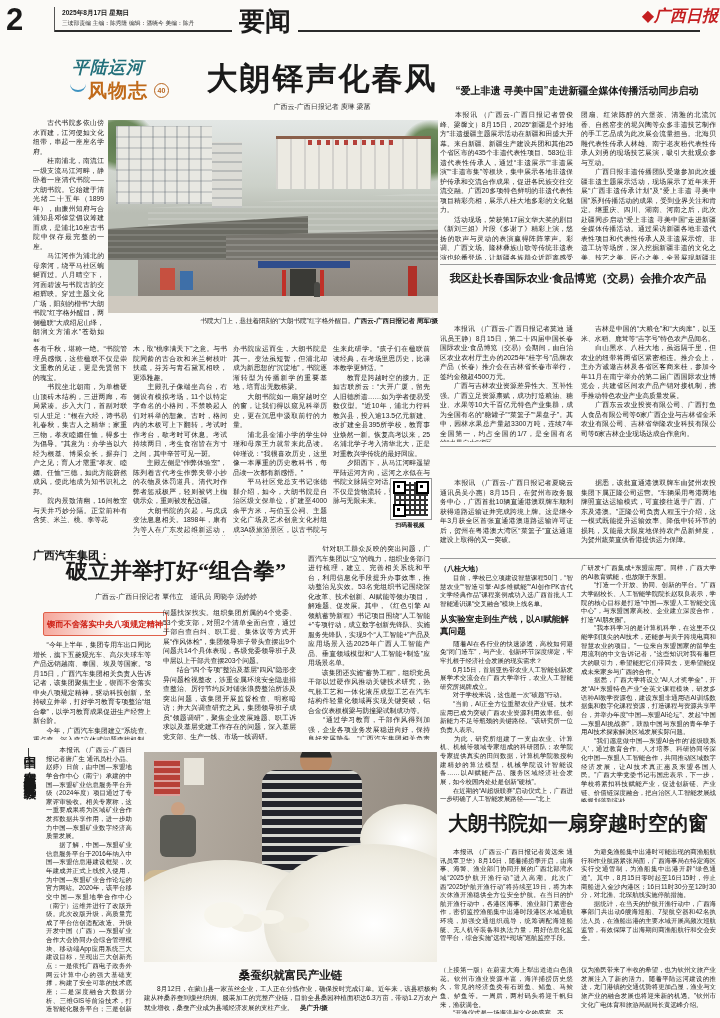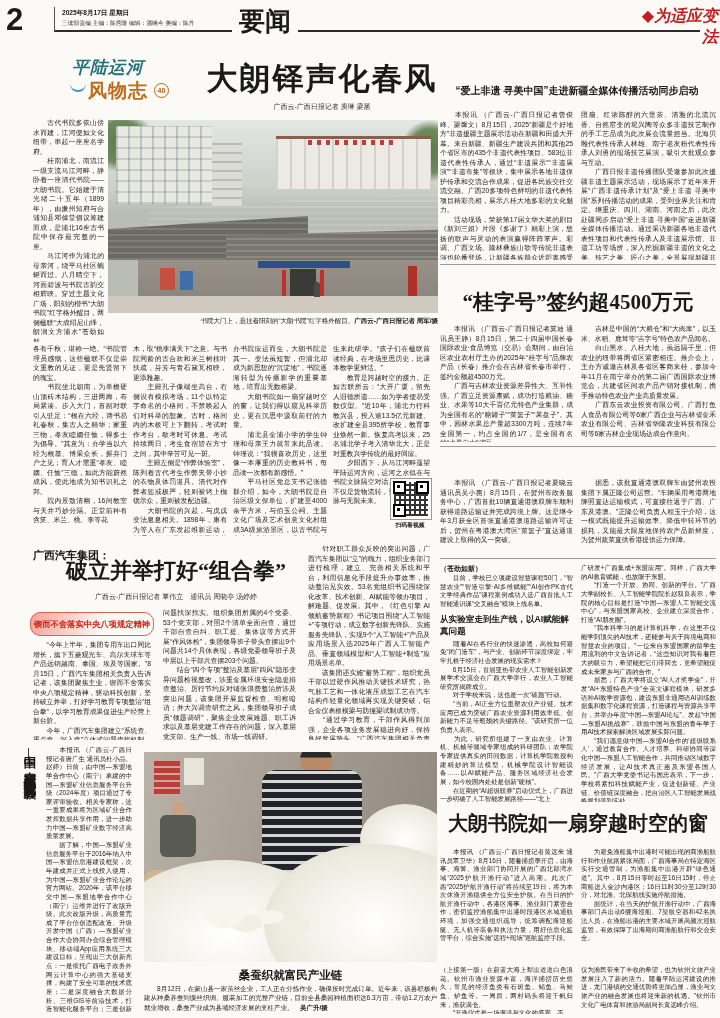--- a/index.html
+++ b/index.html
@@ -24,21 +24,21 @@
 <body>
 
 <div id="page">
 
   <div class="abs bold" style="left:6px;top:2px;width:42px;font-size:31px;">2</div>
   <div class="abs" style="left:54px;top:7px;height:25px;border-left:1px solid #555;"></div>
   <div class="abs bold" style="left:62px;top:9px;font-size:6.6px;">2025年8月17日 星期日</div>
   <div class="abs" style="left:62px;top:19px;font-size:5.8px;color:#333;">三读部责编 主编：陈秀隆 编辑：潘晓今 美编：陈丹</div>
   <div class="abs hl" style="left:55px;top:30px;width:645px;"></div>
   <div class="abs serif bold center" style="left:232px;top:4px;width:66px;height:34px;font-size:26px;background:#fbfaf7;z-index:2;">要闻</div>
-  <div class="abs serif bold red" style="left:626px;top:6px;width:92px;font-size:16px;font-style:italic;text-align:right;"><span>◆</span><span>为适应变法</span></div>
+  <div class="abs serif bold red" style="left:626px;top:6px;width:92px;font-size:16px;font-style:italic;text-align:right;"><span>◆</span><span>广西日报</span></div>
 
   <div class="abs" style="left:70px;top:56px;width:125px;height:58px;">
     <div class="abs bold" style="left:2px;top:0;font-size:17px;font-style:italic;color:#23707b;letter-spacing:1px;">平陆运河</div>
     <div class="abs" style="left:0px;top:24px;width:16px;height:10px;border-bottom:2px solid #3f93c0;border-radius:0 0 8px 8px;"></div>
     <div class="abs bold" style="left:18px;top:22px;font-size:19px;color:#c06a1a;letter-spacing:1px;">风物志</div>
     <div class="abs center" style="left:84px;top:27px;width:13px;height:13px;border:1px solid #b8651f;border-radius:50%;font-size:7px;line-height:13px;color:#b8651f;font-weight:bold;">40</div>
   </div>
 
   <div class="abs bold center nowrap" style="left:206px;top:58px;width:232px;font-size:31px;letter-spacing:2px;">大朗铎声化春风</div>
   <div class="abs center" style="left:206px;top:102px;width:232px;font-size:7px;color:#333;">广西云-广西日报记者 庾琳 梁菡</div>
@@ -96,36 +96,36 @@
   <div class="abs bold center" style="left:384px;top:521px;width:52px;font-size:5.8px;">扫码看视频</div>
 
   <div class="abs bold center" style="left:446px;top:84px;width:262px;font-size:10px;">“爱上非遗 寻美中国”走进新疆全媒体传播活动同步启动</div>
   <div class="abs bt" style="left:440px;top:110px;width:133px;height:150px;">　　本报讯 （广西云-广西日报记者曾俊峰、梁馨文）8月15日，2025“新疆是个好地方”非遗援疆主题展示活动在新疆和田盛大开幕。来自新疆、新疆生产建设兵团和其他25个省区市的435个非遗代表性项目、583位非遗代表性传承人，通过“非遗展示”“非遗展演”“非遗市集”等板块，集中展示各地非遗保护传承和交流合作成果，促进各民族交往交流交融。广西20多项特色鲜明的非遗代表性项目精彩亮相，展示八桂大地多彩的文化魅力。
 　　活动现场，荣获第17届文华大奖的剧目《新刘三姐》片段《多谢了》精彩上演，悠扬的歌声与灵动的表演赢得阵阵掌声。彩调、广西文场、隆林彝族山歌等传统非遗表演也轮番登场，让新疆各族群众近距离感受广西非遗的独特韵味；纹样古朴的壮锦织锦文创产品、精巧的桂林</div>
   <div class="abs bt" style="left:581px;top:110px;width:135px;height:150px;">团扇、红浓陈醇的六堡茶、清雅的北流沉香、自然窑变的坭兴陶等众多非遗技艺制作的手工艺品成为此次展会流量担当。北海贝雕代表性传承人林雄、南宁老友粉代表性传承人刘勇的现场技艺展演，吸引大批观众参与互动。
 　　广西日报非遗传播团队受邀参加此次援疆非遗主题展示活动，现场展示了近年来开展“广西非遗传承计划”及“爱上非遗 寻美中国”系列传播活动的成果，受到业界关注和肯定。继重庆、四川、湖南、河南之后，此次赴疆同步启动“爱上非遗 寻美中国”走进新疆全媒体传播活动。通过采访新疆各地非遗代表性项目和代表性传承人及非遗展示馆、非遗工坊等场所，深入挖掘新疆非遗的文化之美、技艺之美、匠心之美，全景展现新疆非遗融入现代生活生动实践，加强桂疆两地非遗传播交流互鉴。</div>
 
   <div class="abs hr1" style="left:440px;top:264px;width:276px;"></div>
 
-  <div class="abs serif bold center nowrap" style="left:440px;top:288px;width:276px;font-size:21px;">“桂字号”签约超4500万元</div>
+  <div class="abs serif bold center" style="left:440px;top:271px;width:276px;font-size:11px;">我区赴长春国际农业·食品博览（交易）会推介农产品</div>
   <div class="abs bt" style="left:440px;top:324px;width:133px;height:118px;">　　本报讯 （广西云-广西日报记者莫迪 通讯员王静）8月15日，第二十四届中国长春国际农业·食品博览（交易）会期间，由自治区农业农村厅主办的2025年“桂字号”品牌农产品（长春）推介会在吉林省长春市举行，签约金额超4500万元。
 　　广西与吉林农业资源差异性大、互补性强。广西立足资源禀赋，成功打造粮油、糖业、水果等10大千百亿元特色产业集群，成为全国有名的“糖罐子”“菜篮子”“果盘子”。其中，园林水果总产量超3300万吨，连续7年全国第一，约占全国的1/7，是全国有名的“水果自由”省区。</div>
   <div class="abs bt" style="left:581px;top:324px;width:135px;height:118px;">　　吉林是中国的“大粮仓”和“大肉库”，以玉米、水稻、鹿茸等“吉字号”特色农产品闻名。
 　　白山黑水、八桂大地，虽远隔千里，但农业的纽带将两省区紧密相连。推介会上，主办方诚邀吉林及各省区客商来桂，参加今年11月在南宁举办的第二届广西国际农业博览会，共建省区间农产品产销对接机制，携手推动特色农业产业高质量发展。
 　　广西东云农业投资有限公司、广西打鱼人食品有限公司等6家广西企业与吉林省金禾农业有限公司、吉林省华隆农业科技有限公司等6家吉林企业现场达成合作意向。</div>
 
   <div class="abs hr1" style="left:440px;top:446px;width:276px;"></div>
 
   <div class="abs bt" style="left:440px;top:478px;width:133px;height:80px;">　　本报讯 （广西云-广西日报记者夏晓云 通讯员吴小惠）8月15日，在贺州市政务服务中心，广西首批10辆直通港澳双牌车顺利获得道路运输证并完成跨境上牌。这是继今年3月获全区首张直通港澳道路运输许可证后，贺州在粤港澳大湾区“菜篮子”直达通道建设上取得的又一突破。</div>
   <div class="abs bt" style="left:581px;top:478px;width:135px;height:80px;">　　据悉，该批直通港澳双牌车由贺州农投集团下属正隆公司运营。“车辆采用粤港两地牌照直达运输模式，可直接往返于广西、广东及港澳。”正隆公司负责人程玉宁介绍，这一模式既能提升运输效率、降低中转环节的损耗，又能最大限度地保持农产品新鲜度，为贺州蔬菜直供香港提供运力保障。</div>
 
   <div class="abs hr1" style="left:440px;top:558px;width:276px;"></div>
 
   <div class="abs" style="left:440px;top:564px;width:133px;height:238px;overflow:hidden;">
-    <div class="serif bold" style="font-size:7px;">（苍劲如新）</div>
+    <div class="serif bold" style="font-size:7px;">（八桂大地）</div>
     <div class="bt bt-sm">　　目前，学校已立项建设智慧课程50门，“智慧农业”“智造引擎·AI多维赋能”“AI创作PK古代文学经典作品”课程案例成功入选广西首批人工智能通识课“交叉融合”模块上线名单。</div>
     <div class="bold" style="font-size:8.6px;line-height:1.4;margin:4px 0 3px 0;">从实验室走到生产线，以AI赋能解真问题</div>
     <div class="bt bt-sm">　　随着AI在各行业的快速渗透，高校如何避免“闭门造车”，与产业、创新环节深度绑定，牢牢扎根于经济社会发展的现实需求？
 　　6月15日，首届亚热带农业人工智能创新发展学术交流会在广西大学举行，农业人工智能研究所揭牌成立。
 　　对于学校来说，这也是一次“破题”行动。
 　　“当前，AI正全方位重塑农业产业链。技术应用已成为突破广西农业资源利用效率低、创新能力不足等瓶颈的关键路径。”该研究所一位负责人表示。
 　　为此，研究所组建了一支由农业、计算机、机械等领域专家组成的科研团队；农学院专家提供真实的田间数据，计算机学院教授构建精妙的算法模型，机械学院设计智能设备……以AI赋能产品、服务区域经济社会发展，如今校园内处处是创新“硬核”。
 　　在近期的“AI超级联赛”启动仪式上，广西进一步明确了人工智能发展路径——“北上</div>
   </div>
   <div class="abs bt bt-sm" style="left:581px;top:564px;width:135px;height:238px;">广研发+广西集成+东盟应用”。同样，广西大学的AI教育赋能，也放眼于东盟。
@@ -139,21 +139,21 @@
   <div class="abs bt bt-sm" style="left:581px;top:848px;width:135px;height:108px;">　　为避免渔船集中出港时可能出现的商渔船航行和作业航路紧张局面，广西海事局在特定海区实行交通管制，为渔船集中出港开辟“绿色通道”。其中，8月15日零时起至16日15时，停止商船进入金沙内港区；16日11时30分至12时30分，对北渔、北琛航线实施停航措施。
 　　据统计，在当天的护航开渔行动中，广西海事部门共出动6艘海巡船、7架航空器和42名执法人员，在渔船出港的主要水域开展高频次巡航监管，有效保障了出海期间商渔船航行和交会安全。</div>
 
   <div class="abs bt bt-sm" style="left:440px;top:966px;width:133px;height:48px;">（上接第一版）在蔚蓝大海上犁出道道白色浪花。钦州市渔业资源丰富，海洋捕捞历史悠久，常见的经济鱼类有石斑鱼、鲳鱼、马鲛鱼、鲈鱼等。一周后，两村码头将迎千帆归来，渔获满仓。
 　　“开渔仪式是一场海洋与文化的盛宴，不</div>
   <div class="abs bt bt-sm" style="left:581px;top:966px;width:135px;height:48px;">仅为渔民带来了丰收的希望，也为钦州文旅产业发展注入了新的活力。随着平陆运河建设的推进，龙门港镇的交通优势将更加凸显，渔业与文旅产业的融合发展也将迎来新的机遇。”钦州市文化广电体育和旅游局副局长黄远峰介绍。</div>
 
   <div class="abs bold" style="left:33px;top:548px;font-size:11px;">广西汽车集团：</div>
   <div class="abs serif bold center nowrap" style="left:55px;top:556px;width:242px;font-size:22px;">破立并举打好“组合拳”</div>
   <div class="abs center" style="left:55px;top:592px;width:242px;font-size:7px;color:#333;">广西云-广西日报记者 覃伟立　通讯员 周晓亭 汤婷婷</div>
-  <div class="abs bold center nowrap" style="left:30px;top:612px;width:122px;height:22px;line-height:22px;font-size:8.3px;color:#cf2318;border:1px solid #e0604a;border-radius:10px;background:linear-gradient(100deg,rgba(240,80,60,.5),rgba(255,255,255,0) 60%);">锲而不舍落实中央八项规定精神</div>
+  <div class="abs bold center nowrap" style="left:43px;top:612px;width:122px;height:22px;line-height:22px;font-size:8.3px;color:#cf2318;border:1px solid #e0604a;border-radius:2px;background:linear-gradient(100deg,rgba(240,80,60,.5),rgba(255,255,255,0) 60%);">锲而不舍落实中央八项规定精神</div>
   <div class="abs bt" style="left:33px;top:640px;width:118px;height:100px;">　　“今年上半年，集团专用车出口同比增长，旗下五菱观光车、高尔夫球车等产品远销越南、泰国、埃及等国家。”8月15日，广西汽车集团相关负责人告诉记者，该集团聚焦主业，锲而不舍落实中央八项规定精神，驱动科技创新，坚持破立并举，打好学习教育专项整治“组合拳”，以学习教育成果促进生产经营上新台阶。
 　　今年，广西汽车集团建立“系统查、重点查、深入查”立体式问题查找机制，推动</div>
   <div class="abs bt" style="left:163px;top:608px;width:133px;height:132px;">问题找深找实。组织集团所属的4个党委、53个党支部，对照2个清单全面自查，通过干部自查自纠、职工提、集体议等方式开展“作风体检”，集团领导班子带头查摆出9个问题共14个具体表现，各级党委领导班子及中层以上干部共查摆203个问题。
 　　结合“四个专项”整治及基层“四风”隐形变异问题检视整改，涉重金属环境安全隐患排查整治、厉行节约反对铺张浪费整治所涉及突出问题，该集团开展监督检查、明察暗访；并大兴调查研究之风，集团领导班子成员“领题调研”，聚焦企业发展难题、职工诉求以及基层党建工作存在的问题，深入基层党支部、生产一线、市场一线调研。</div>
   <div class="abs bt" style="left:308px;top:544px;width:122px;height:196px;">　　针对职工群众反映的突出问题，广西汽车集团以“立”的魄力，组织业务部门进行梳理，建立、完善相关系统和平台，利用信息化手段提升办事效率，推动整治见实效。53名党组织书记围绕深化改革、技术创新、AI赋能等领办项目，解难题、促发展。其中，《红色引擎 AI领航蓄势新程》书记项目围绕“人工智能+”专项行动，成立数字创新先锋队、实施服务先锋队，实现9个“人工智能+”产品及应用场景入选2025年广西人工智能产品、垂直领域模型和“人工智能+制造”应用场景名单。
 　　该集团还实施“蓄势工程”，组织党员干部以过硬作风推动关键技术研究，热气胀工艺和一体化液压成型工艺在汽车结构件轻量化领域再实现关键突破，铝合金仪表板横梁与防撞梁试制成功等。
 　　“通过学习教育，干部作风得到加强，企业各项业务发展稳进向好，保持良好发展势头。”广西汽车集团相关负责人表示。目前该集团获评2025中国汽车供应链百强，集团所属柳州五菱新能源汽车有限公司获评“广西智能制造标杆企业”。</div>
 
   <div class="abs serif bold" style="left:10px;top:746px;height:268px;width:28px;writing-mode:vertical-rl;font-size:12.5px;letter-spacing:1px;">中国—东盟矿业信息服务平台完成改造升级</div>
   <div class="abs bt bt-sm" style="left:46px;top:746px;width:86px;height:268px;">　　本报讯 （广西云-广西日报记者唐广生 通讯员杜小品、赵婷）日前，由中国—东盟地学合作中心（南宁）承建的中国—东盟矿业信息服务平台升级（2024年度）项目通过了专家评审验收。相关专家称，这一重要成果将为区域矿业合作发挥数据共享作用，进一步助力中国—东盟矿业数字经济高质量发展。

